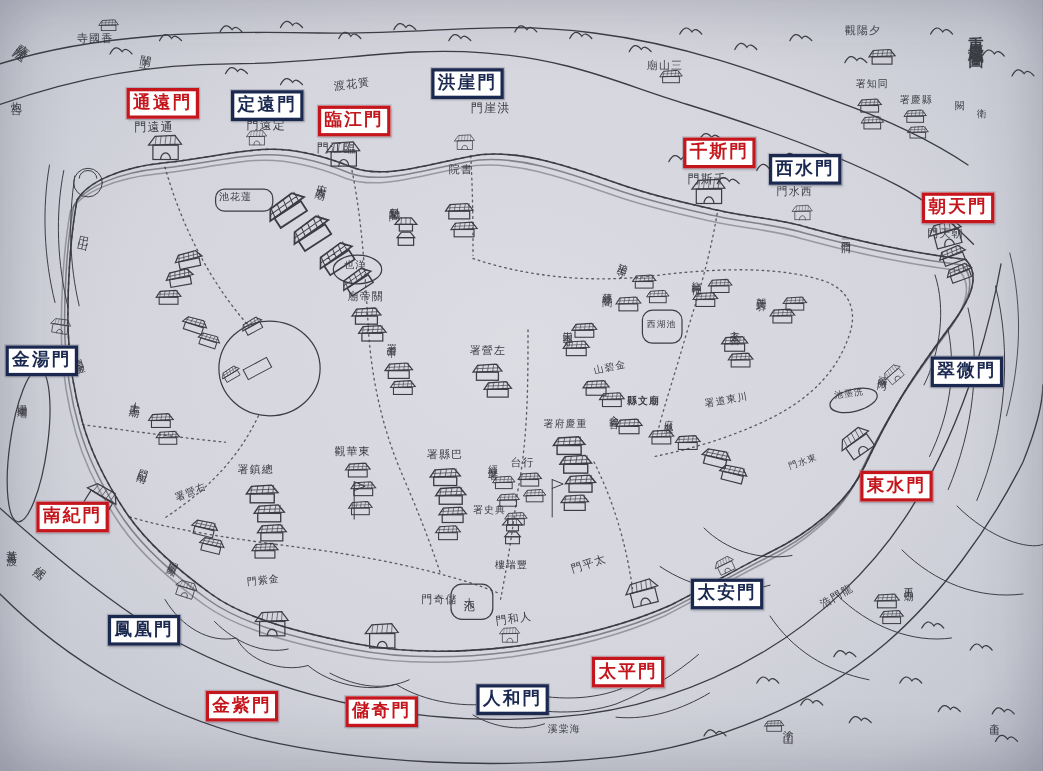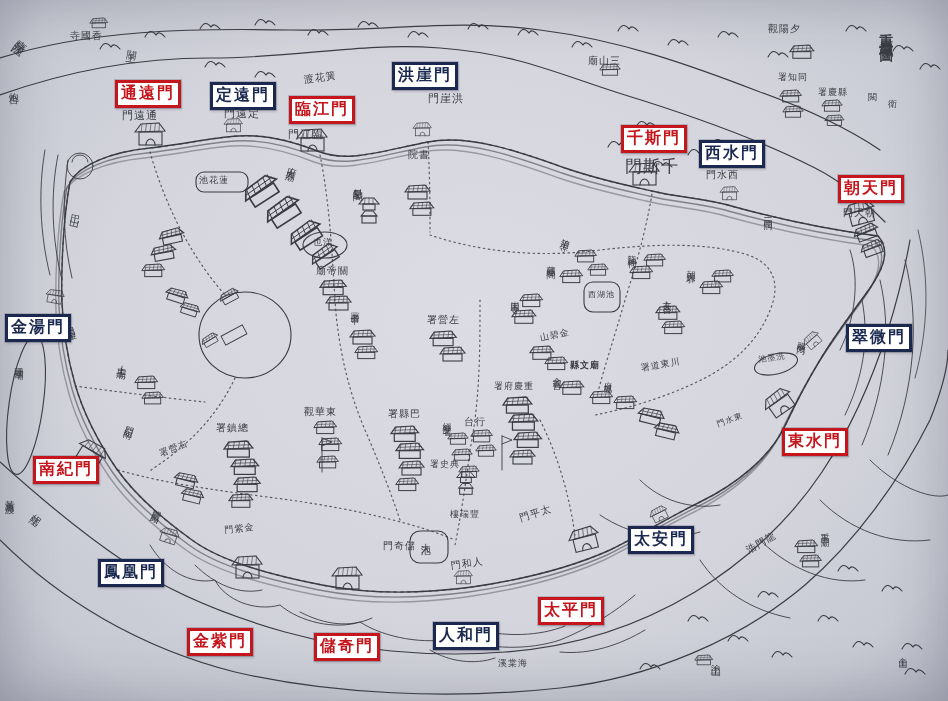--- a/index.html
+++ b/index.html
@@ -256,21 +256,21 @@
       <div class="pn" style="left: 402px; top: 93px; font-size: 11px; margin-left: 26px;">門崖洪</div>
       <div class="pn" style="left: 588px; top: 55px; font-size: 10px;">廟山三</div>
       <div class="pn" style="left: 768px; top: 23px; font-size: 10px;">觀陽夕</div>
       <div class="pn" style="left: 778px; top: 72px; font-size: 9px;">署知同</div>
       <div class="pn" style="left: 818px; top: 87px; font-size: 9px;">署慶縣</div>
       <div class="pn v title" style="left: 878px; top: 22px; font-size: 14px;">重慶城圖</div>
       <div class="pn" style="left: 868px; top: 92px; font-size: 9px;">闕</div>
       <div class="pn" style="left: 888px; top: 99px; font-size: 9px;">衛</div>
       <div class="pn" style="left: 843px; top: 207px; font-size: 10px;">門天朝</div>
       <div class="pn v" style="left: 763px; top: 210px; font-size: 9px;">三門洞</div>
-      <div class="pn" style="left: 625px; top: 157px; font-size: 17px; text-align: center;">門斯千</div>
+      <div class="pn" style="left: 625px; top: 157px; font-size: 11px; text-align: center;">門斯千</div>
       <div class="pn" style="left: 706px; top: 169px; font-size: 10px; text-align: right;">門水西</div>
       <div class="pn" style="left: 408px; top: 149px; font-size: 10px;">院書</div>
       <div class="pn v" style="left: 352px; top: 180px; font-size: 10px;">魁星閣</div>
       <div class="pn" style="left: 199px; top: 175px; font-size: 9px;">池花蓮</div>
       <div class="pn v" style="left: 289px; top: 158px; font-size: 10px; transform: rotate(14deg);">府大廟</div>
       <div class="pn" style="left: 313px; top: 237px; font-size: 9px;">也洋</div>
       <div class="pn" style="left: 316px; top: 265px; font-size: 10px;">廟帝關</div>
       <div class="pn v" style="left: 350px; top: 305px; font-size: 9px;">署營中</div>
       <div class="pn v" style="left: 72px; top: 206px; font-size: 10px; transform: rotate(12deg);">巴山</div>
       <div class="pn v" style="left: 14px; top: 360px; font-size: 9px;">珊瑚壩</div>

